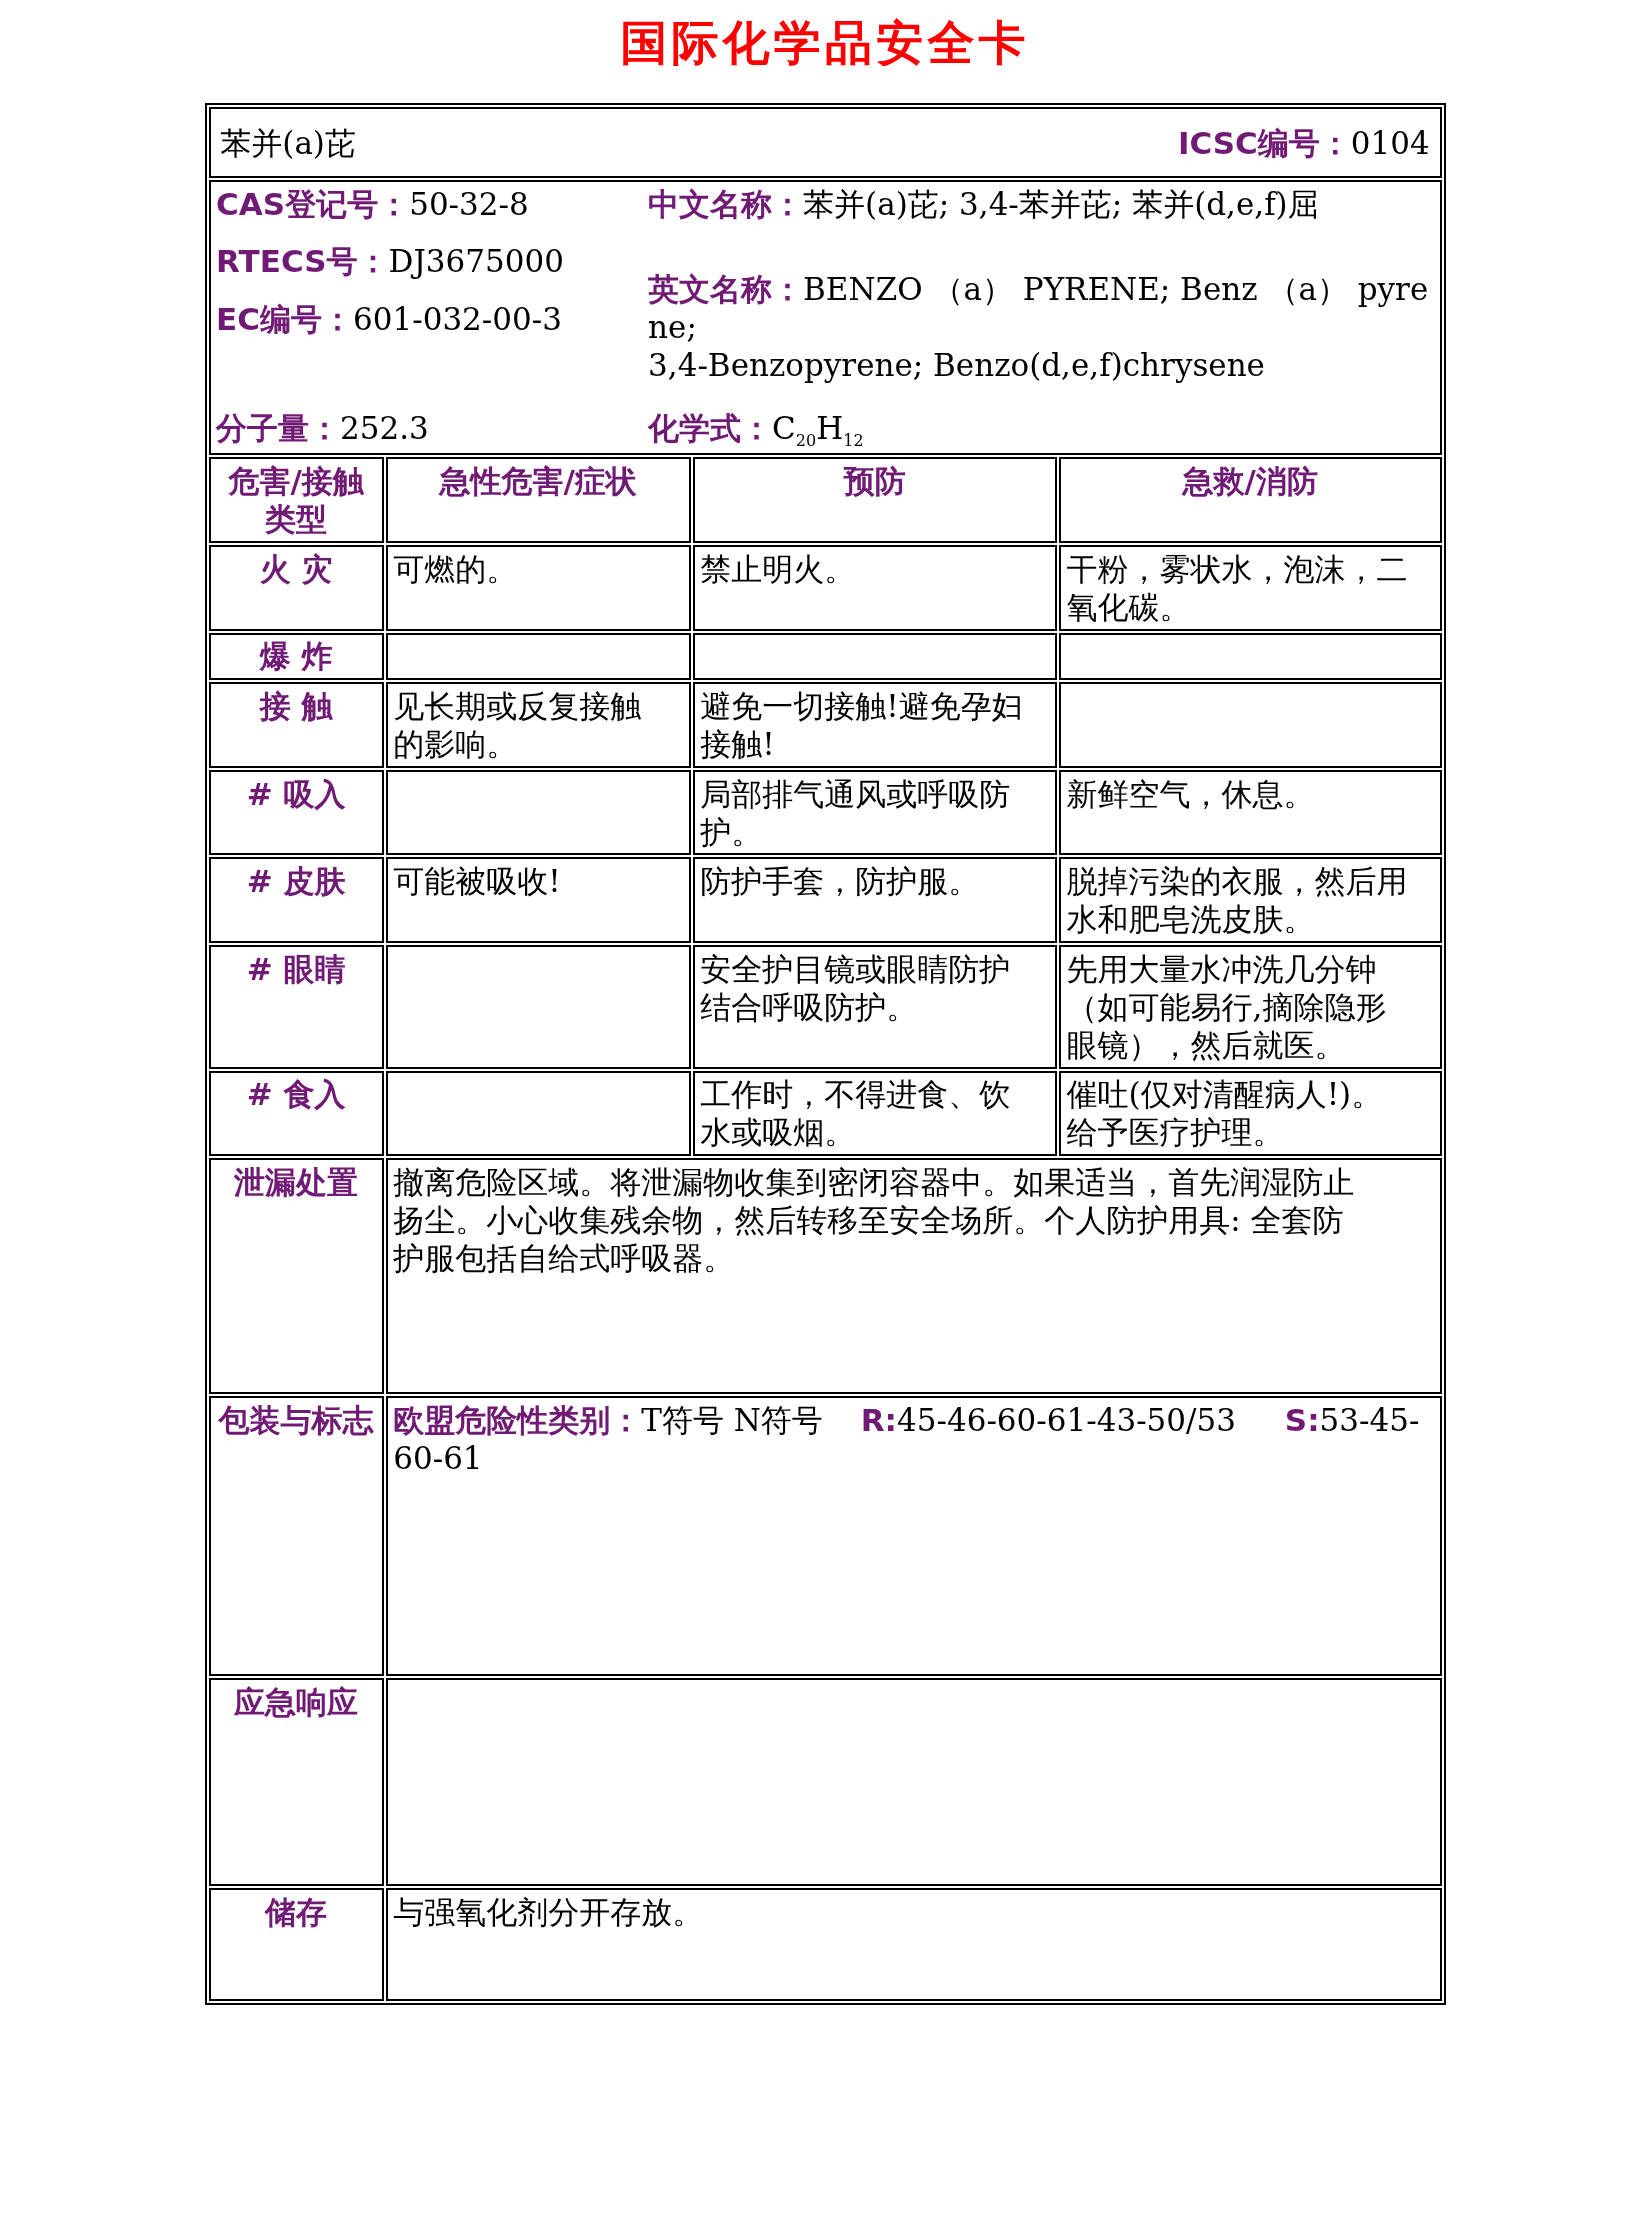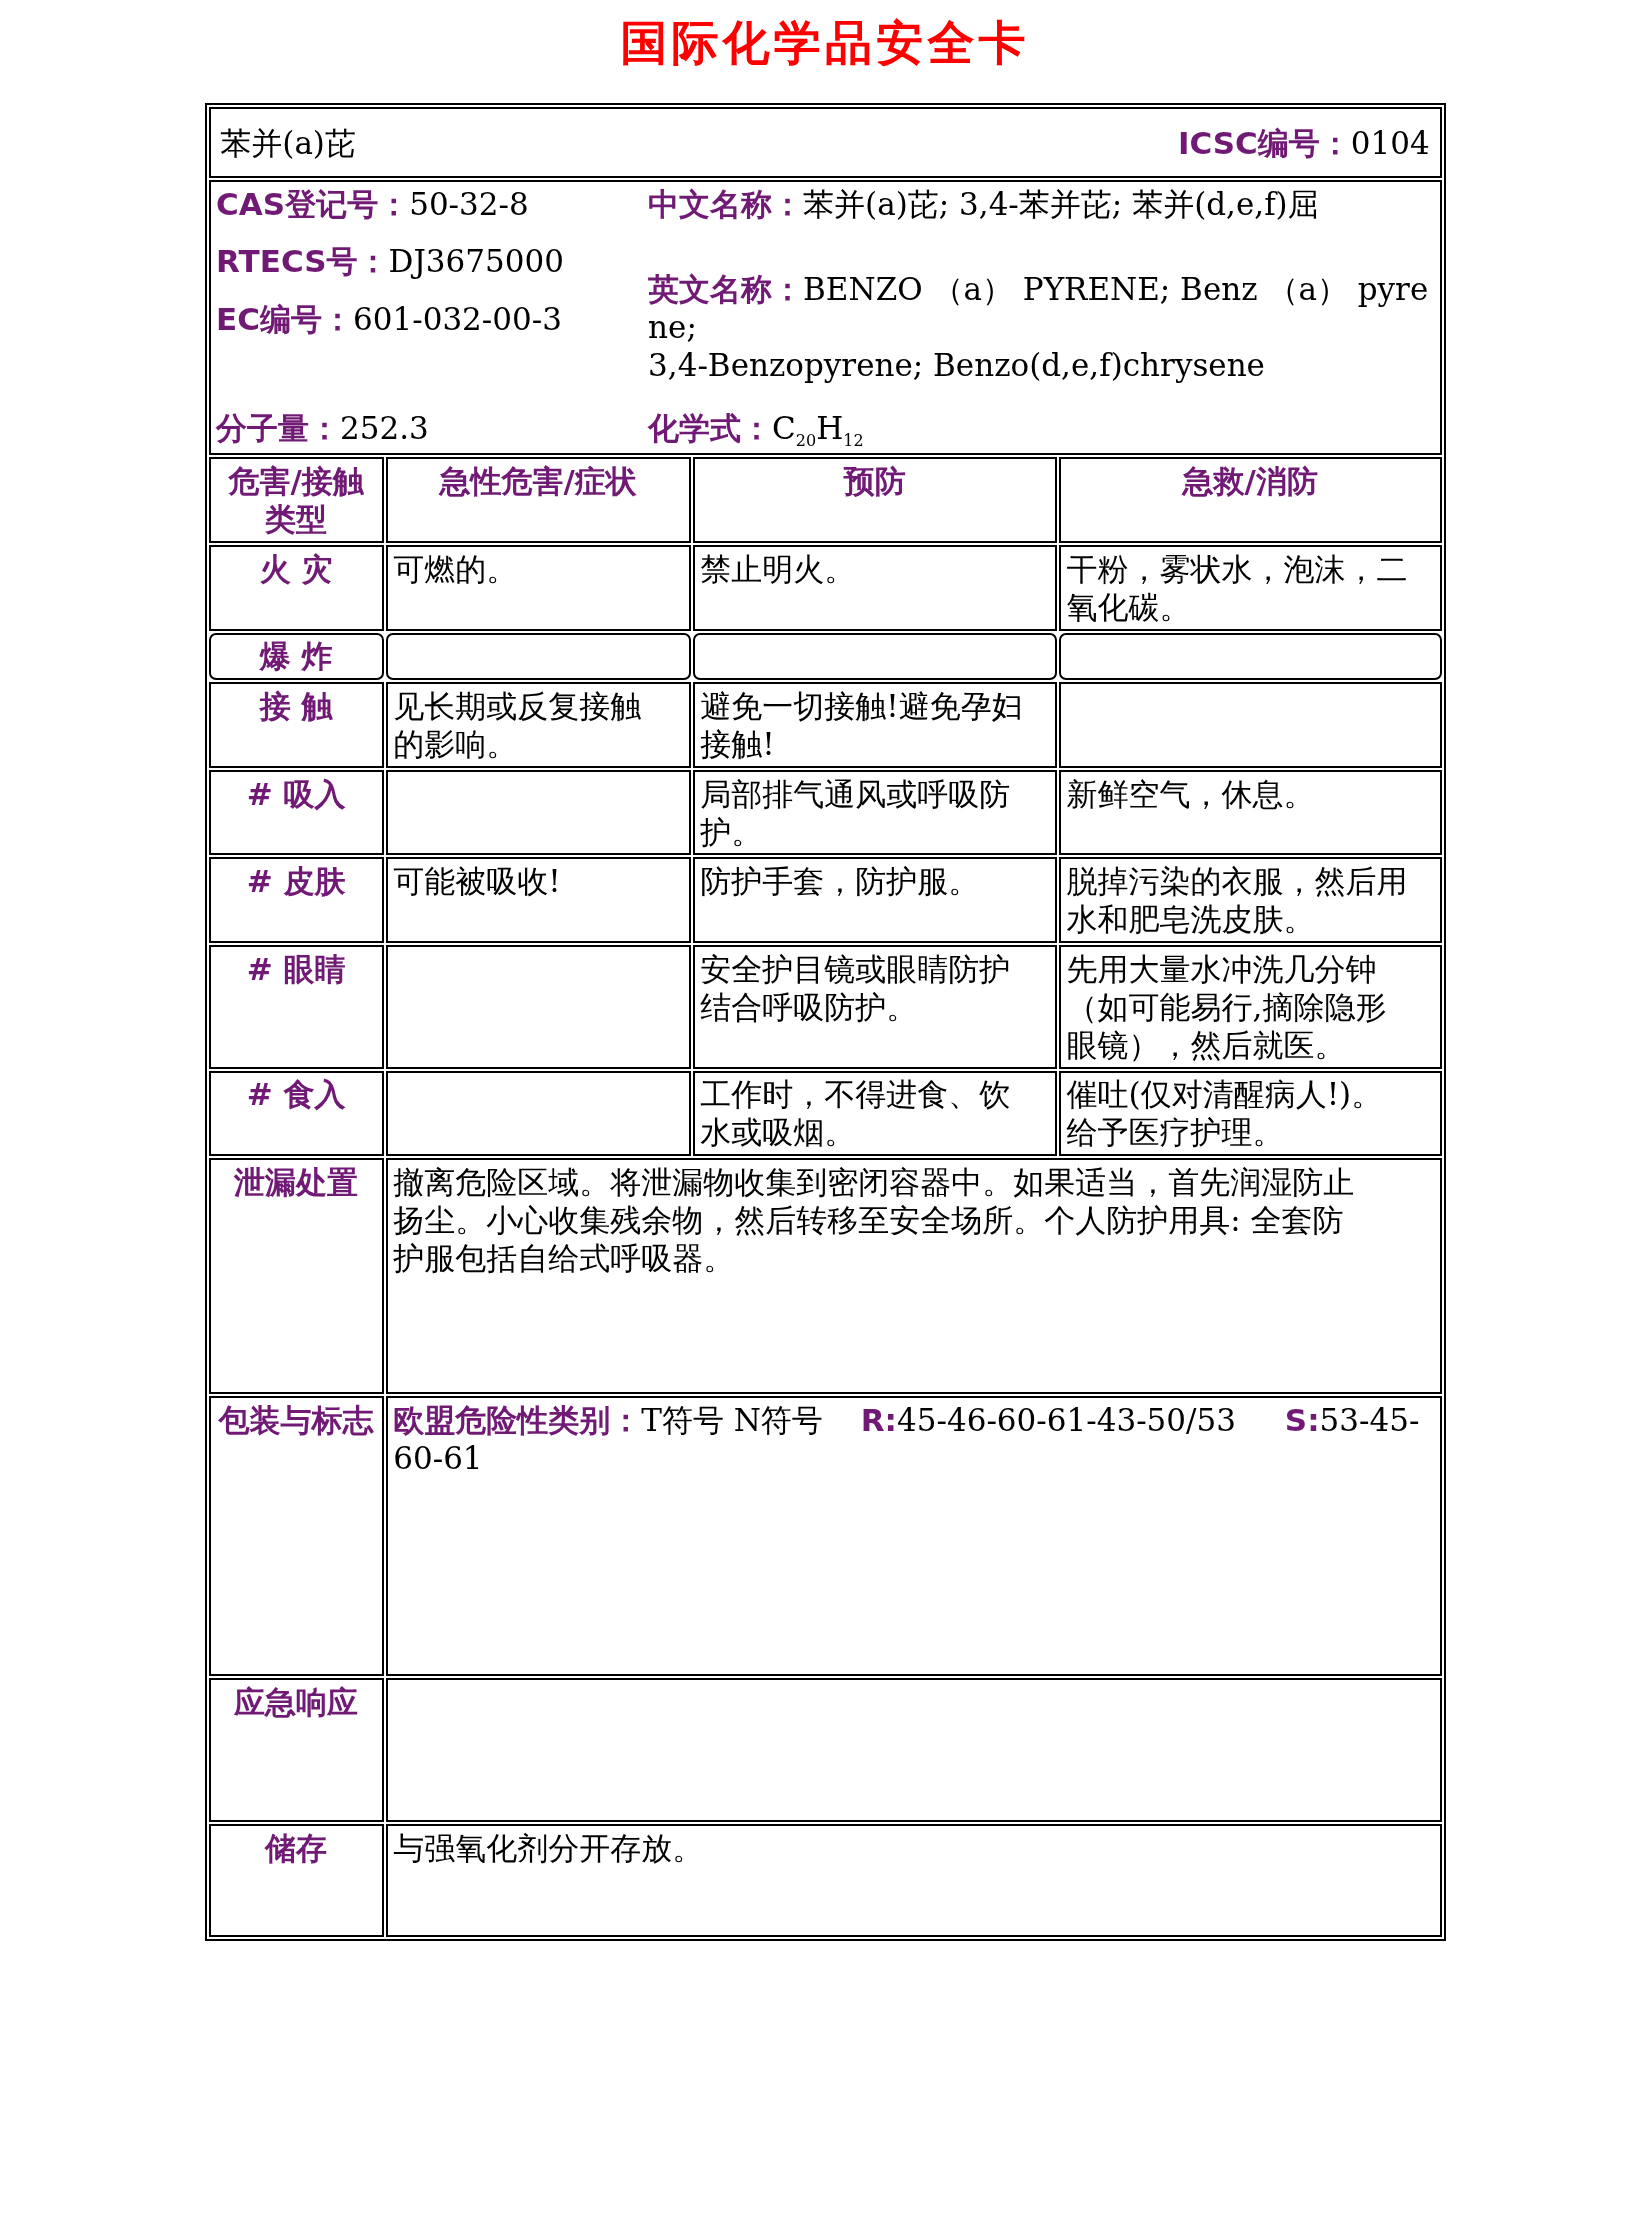--- a/index.html
+++ b/index.html
@@ -62,24 +62,24 @@
     white-space:pre-line;
   }
   .label-cell{
     text-align:center;vertical-align:middle;
     font-size:32px;
   }
   .label-bottom{vertical-align:bottom;text-align:center;font-size:32px;}
   
   .wide-text{line-height:64px;padding-top:4.2px;}
   
-  .h-fire td{height:82px;} .h-expl td{height:43px;border-radius:7px;} .h-cont td{height:84px;}
+  .h-fire td{height:82px;} .h-expl td{height:43px;} .h-cont td{height:84px;}
   .h-inh td{height:82px;} .h-skin td{height:84px;} .h-eye td{height:110px;}
   .h-ing td{height:81px;} .h-spill td{height:236px;} .h-pack td{height:280px;}
-  .h-emer td{height:144px;} .h-stor td{height:113px;}
+  .h-emer td{height:208px;} .h-stor td{height:113px;}
 </style>
 </head>
 <body>
 
 <div class="page-title">国际化学品安全卡</div>
 
 <table class="card">
   <colgroup>
     <col style="width:174px">
       <col style="width:303px">

